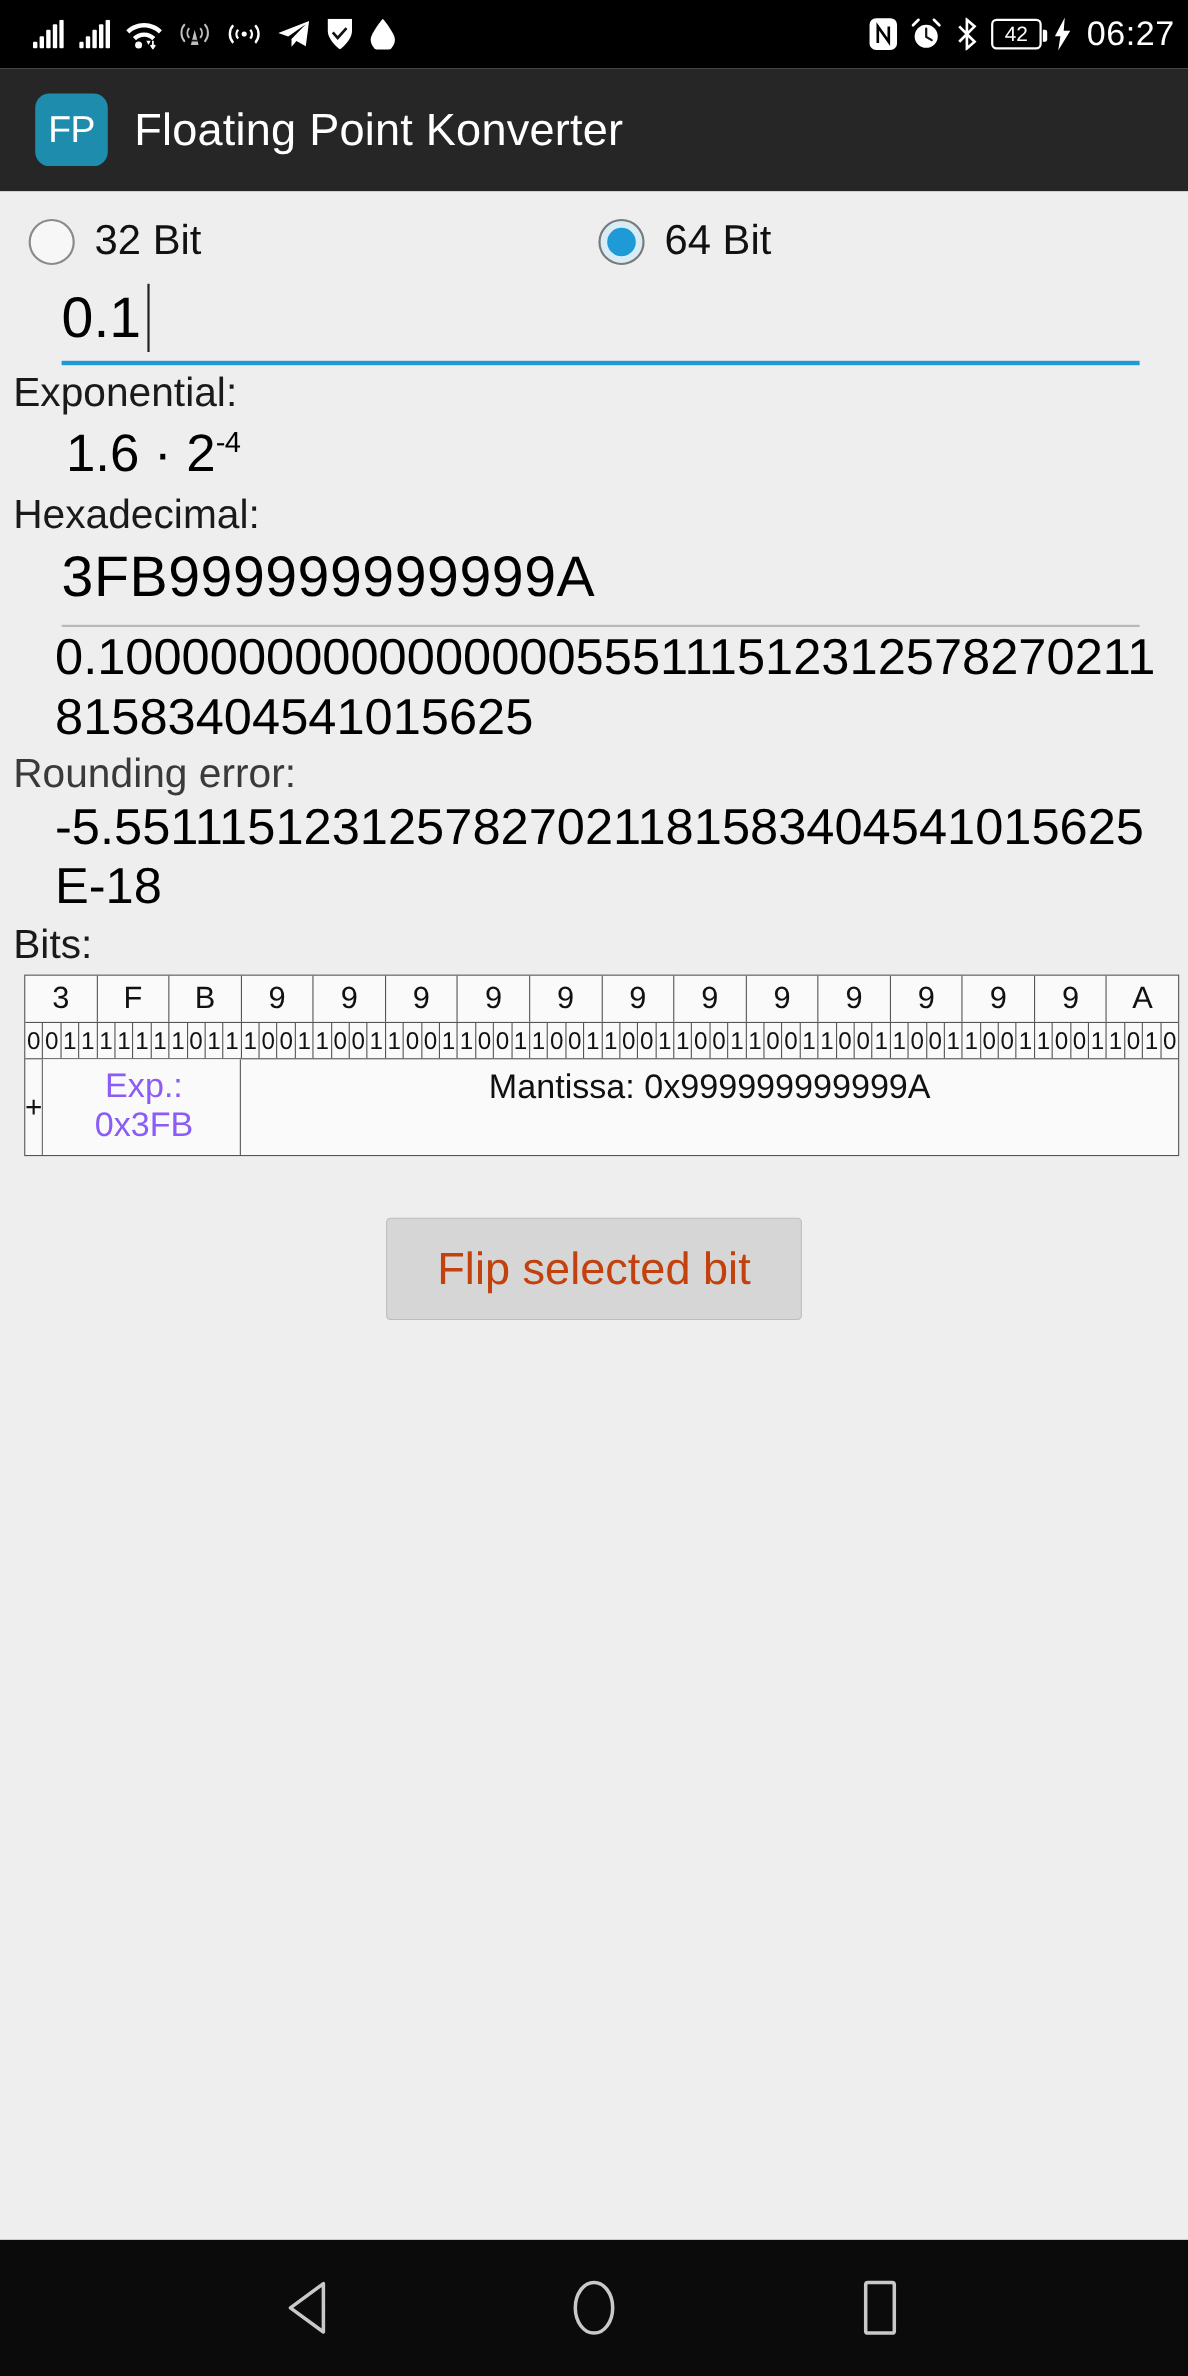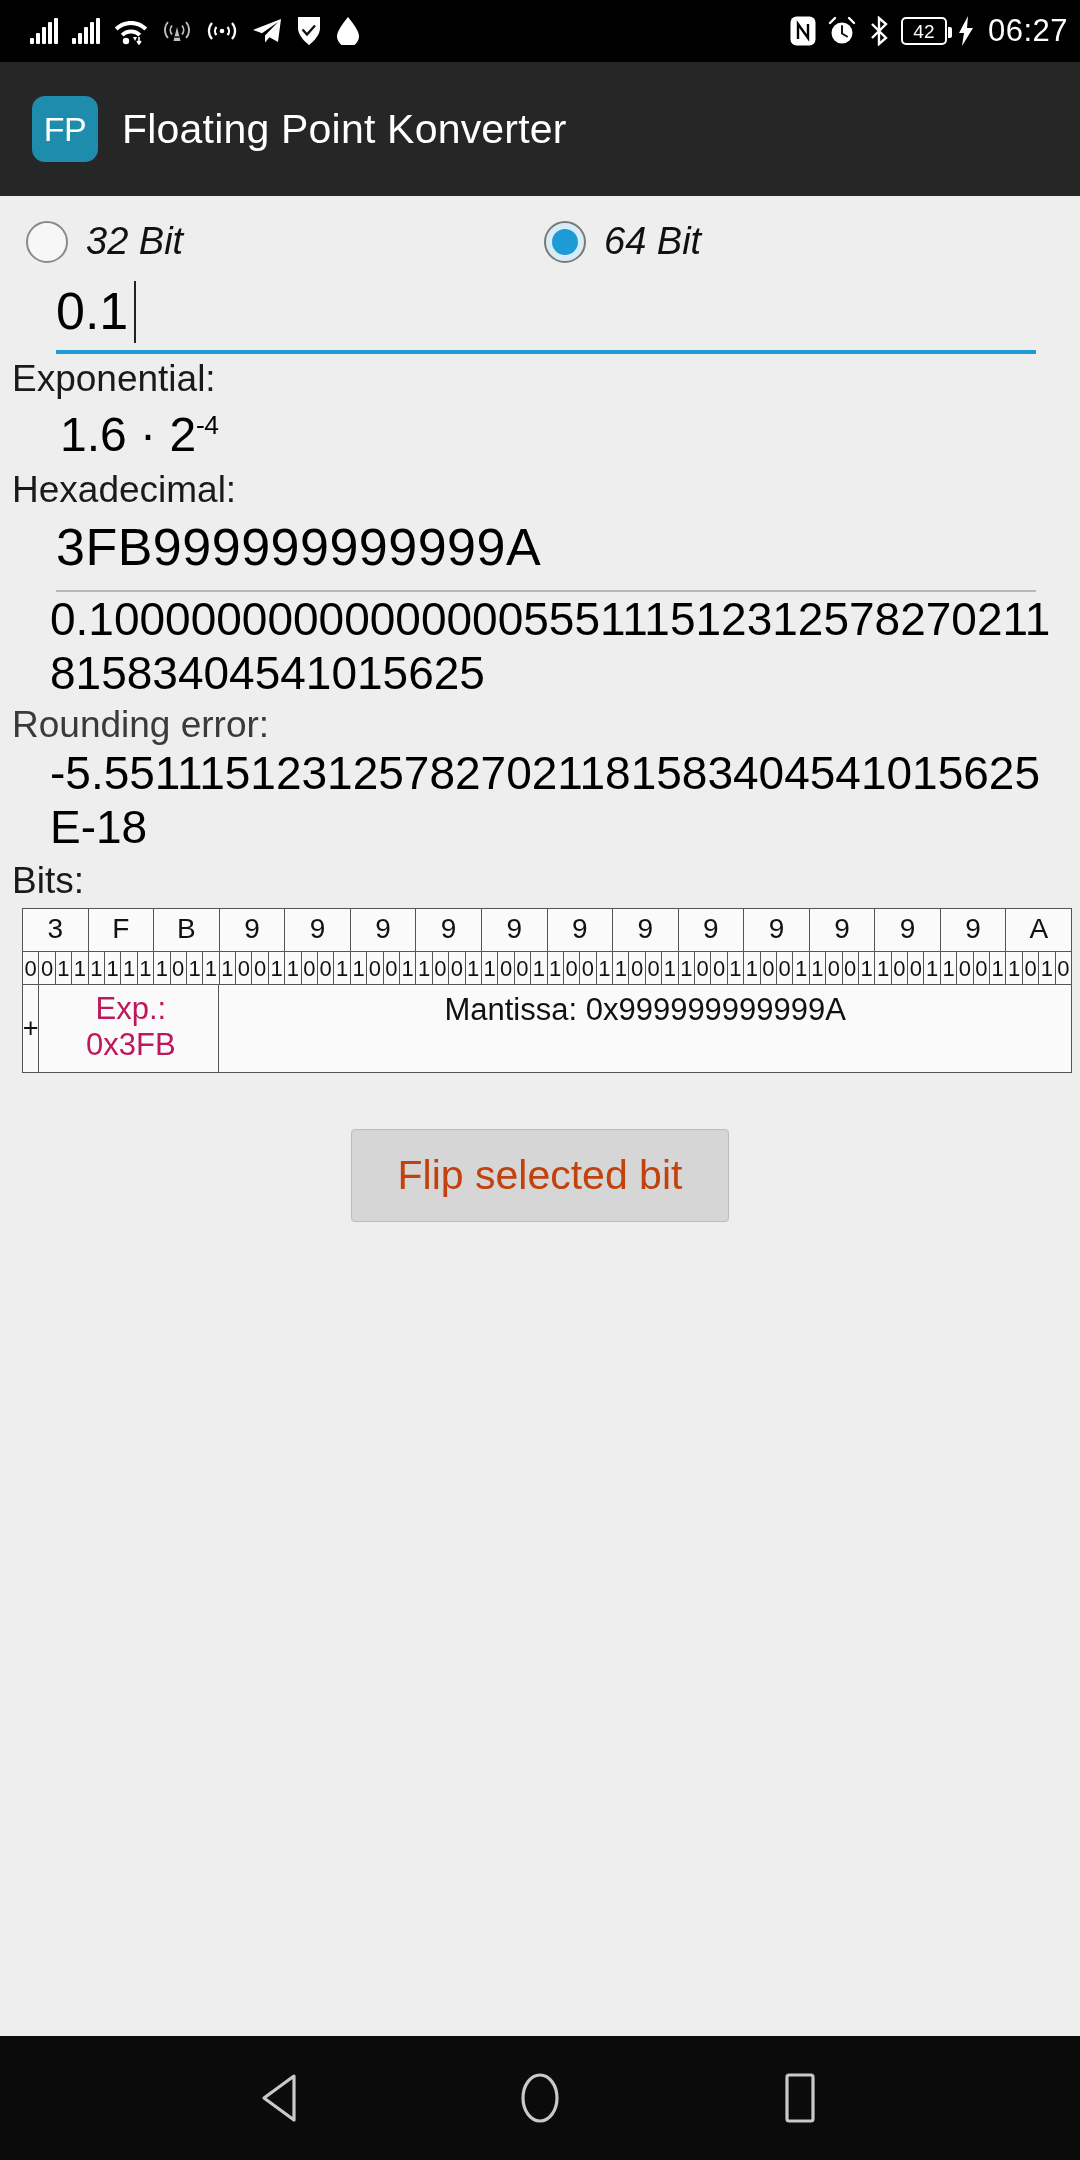--- a/index.html
+++ b/index.html
@@ -74,21 +74,21 @@
   }
   .battery-text {
     font-size: 19px;
     color: #fff;
     line-height: 1;
     font-family: "Liberation Sans", sans-serif;
   }
 
   
   .app-bar {
-    height: 134px;
+    height: 112px;
     background: #262626;
     display: flex;
     align-items: center;
     padding-left: 32px;
     gap: 24px;
     flex: 0 0 auto;
   }
   .app-icon {
     width: 66px;
     height: 66px;
@@ -148,21 +148,20 @@
     content: "";
     position: absolute;
     left: 6px; top: 6px;
     width: 26px; height: 26px;
     border-radius: 50%;
     background: #1e9ad6;
   }
   .radio-label {
     font-size: 38px;
     color: #111;
-    font-style: italic;
   }
 
   .field-label {
     font-size: 37px;
     color: #1a1a1a;
     padding-left: 4px;
     line-height: 1.12;
   }
   .field-label.muted { color: #3a3a3a; }
 
@@ -278,21 +277,21 @@
     display: flex;
     align-items: center;
     justify-content: center;
     color: #111;
     overflow: hidden;
   }
   .exp-cell {
     width: 180px;
     border-right: 1.5px solid #555;
     font-size: 31px;
-    color: #be185d;
+    color: #8b5cf6;
     text-align: center;
     padding: 6px 0 8px 4px;
     line-height: 1.18;
     background: #fafafa;
     position: relative;
     z-index: 2;
   }
   .mantissa-cell {
     flex: 1 1 auto;
     font-size: 31px;

